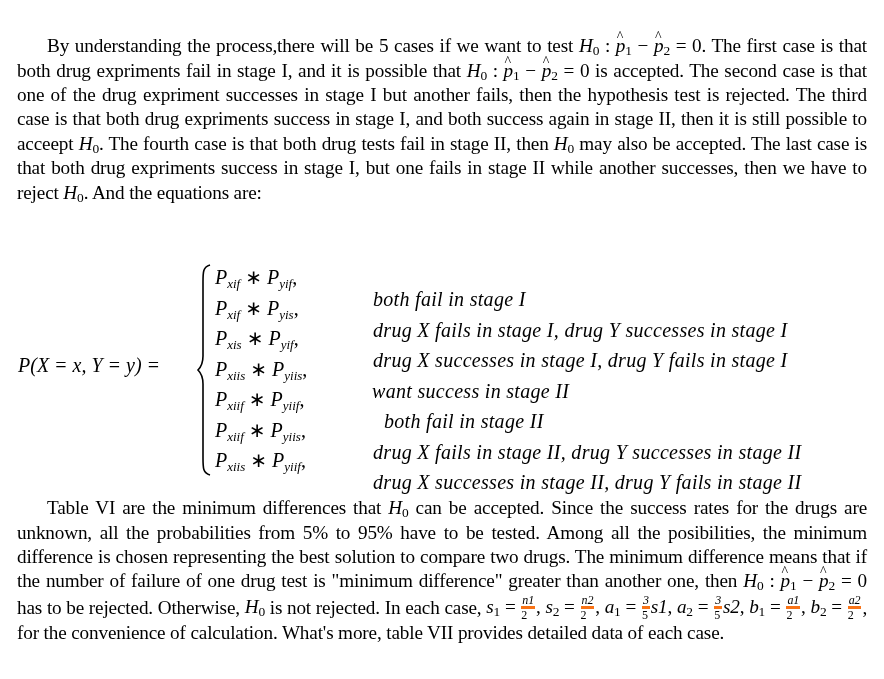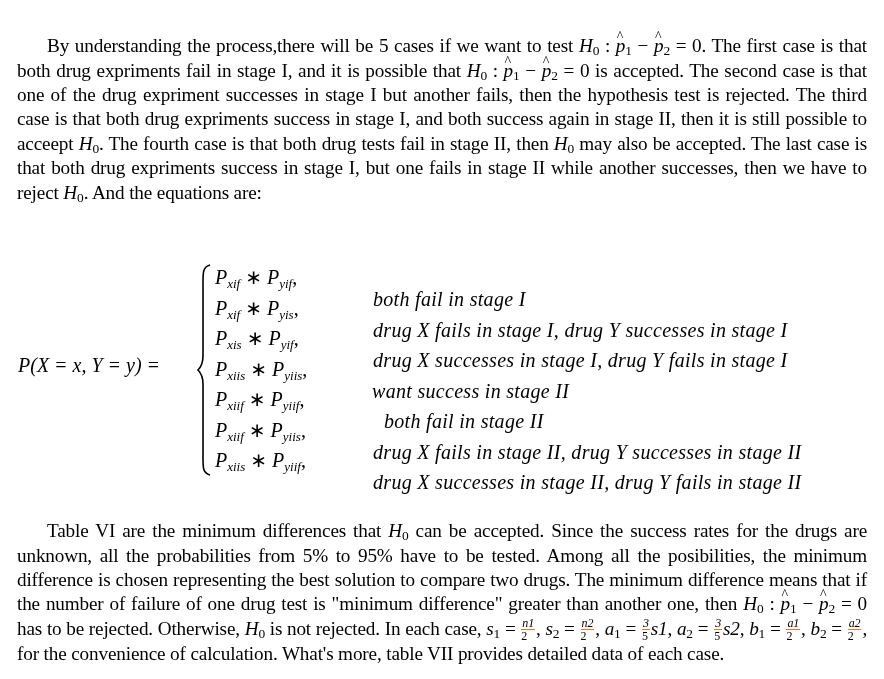--- a/index.html
+++ b/index.html
@@ -11,34 +11,34 @@
   .page { position: relative; width: 884px; height: 679px; border-radius: 14px; }
   .para {
     position: absolute; left: 17px; width: 850px;
     font-family: "Liberation Serif", serif;
     font-size: 19.2px; line-height: 24.4px;
     text-align: justify; text-align-last: left;
     letter-spacing: -0.15px;
   }
   .para .indent { display: inline-block; width: 30px; }
   .p1 { top: 15px; }
-  .p2 { top: 500px; }
+  .p2 { top: 477px; }
   .math { font-family: "Liberation Serif", serif; font-style: italic; }
   .rm { font-style: normal; }
   sub { font-size: 0.7em; vertical-align: -0.25em; line-height: 0; }
   .hat { position: relative; display: inline-block; }
   .hat::before {
     content: "^"; position: absolute; left: 1px; top: -9px;
     font-style: normal; font-size: 14px;
   }
   .frac {
     display: inline-block; vertical-align: -0.45em; text-align: center;
     font-size: 12px; line-height: 12px; margin: 0 1px;
   }
-  .frac .num { display: block; border-bottom: 1px solid #f97316; padding: 0 1px; font-style: italic; }
+  .frac .num { display: block; border-bottom: 3px solid #f97316; padding: 0 1px; font-style: italic; }
   .frac .den { display: block; font-style: normal; }
 
   
   .eq { position: absolute; left: 0; top: 262px; width: 884px; height: 220px; }
   .eq-lhs {
     position: absolute; left: 18px; top: 92px;
     font-family: "Liberation Serif", serif; font-size: 20px; font-style: italic;
   }
   .brace {
     position: absolute; left: 197px; top: 2px; width: 14px; height: 212px;

